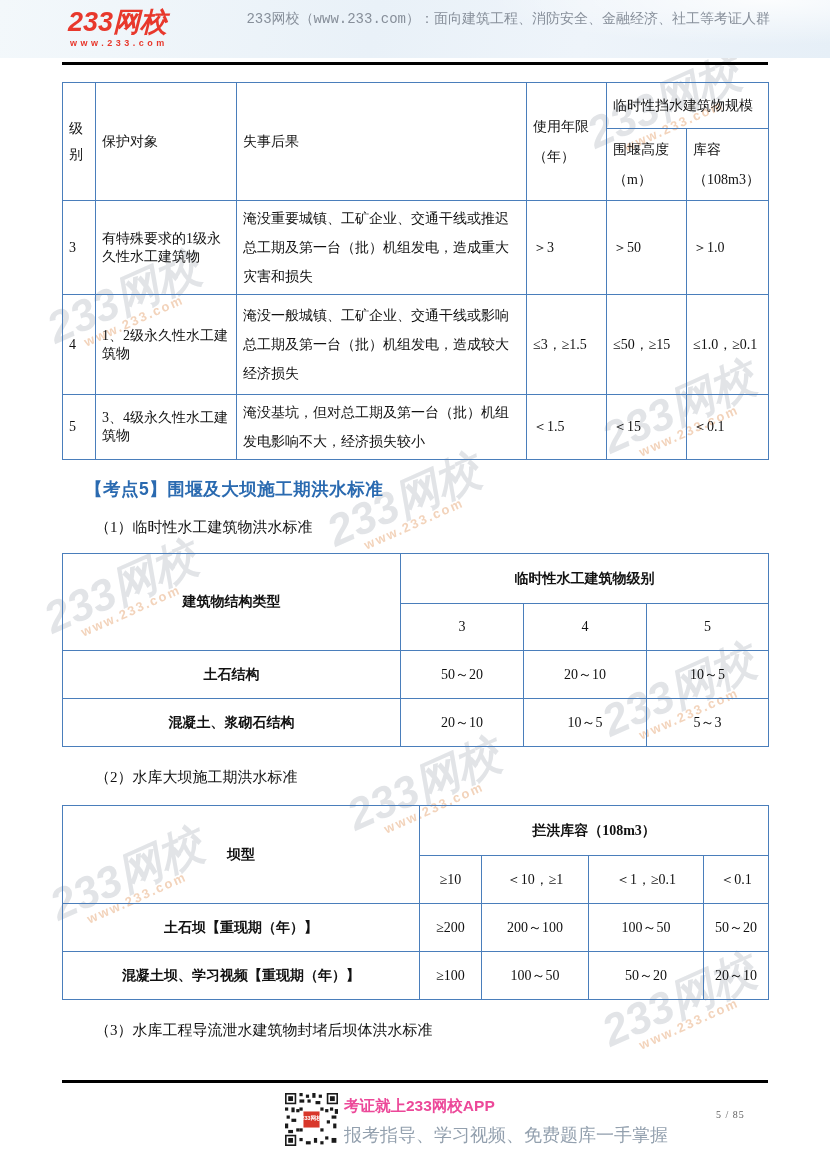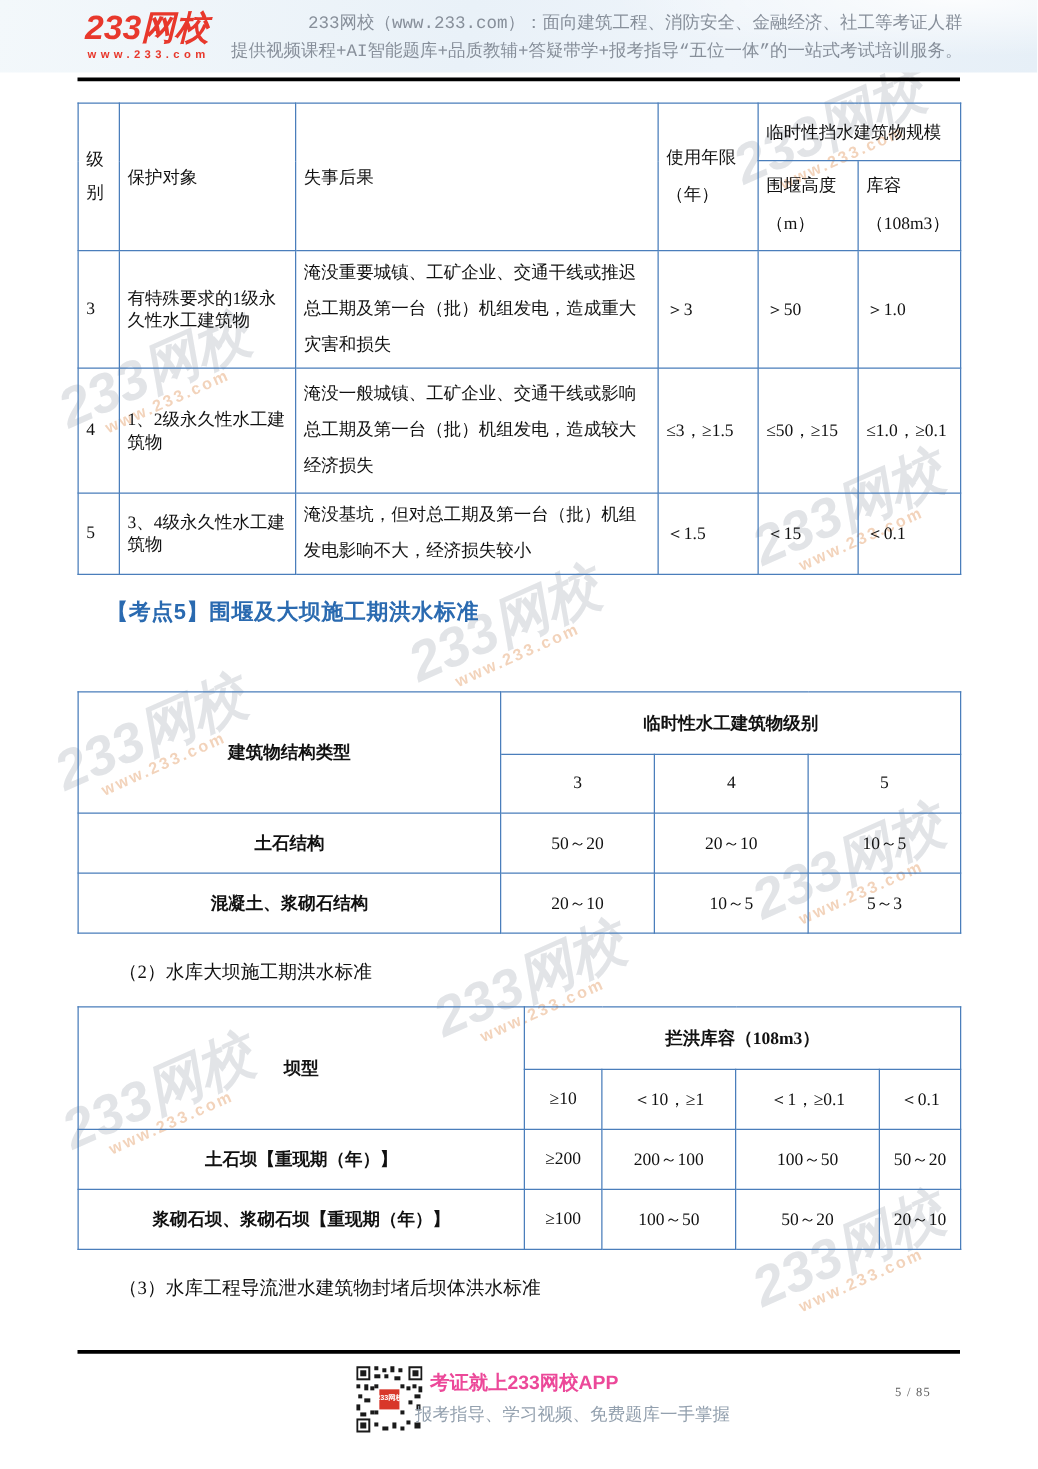--- a/index.html
+++ b/index.html
@@ -51,22 +51,22 @@
   
   .kaodian{position:absolute;left:85px;top:477px;z-index:2;color:#2a6ab0;font-weight:bold;
            font-size:17.5px;font-family:"Liberation Sans",sans-serif;letter-spacing:.5px;}
   .item{position:absolute;z-index:2;font-size:15px;color:#111;}
   .item1{left:95px;top:518px;} .item2{left:95px;top:768px;} .item3{left:95px;top:1021px;}
 
   
   .qr{position:absolute;left:285px;top:1092px;width:53px;height:55px;z-index:3;}
   .app-title{position:absolute;left:344px;top:1096px;z-index:3;font-family:"Liberation Sans",sans-serif;
              font-weight:bold;font-size:15.5px;color:#ec4899;}
-  .app-subtitle{position:absolute;left:332px;top:1123px;z-index:3;font-family:"Liberation Sans",sans-serif;
-             font-size:14px;color:#93a0ae;}
+  .app-subtitle{position:absolute;left:344px;top:1123px;z-index:3;font-family:"Liberation Sans",sans-serif;
+             font-size:18px;color:#93a0ae;}
   .page-num{position:absolute;left:716px;top:1109px;z-index:3;font-size:10px;color:#5d5d5d;
              letter-spacing:1px;}
 </style>
 </head>
 <body>
 
 <div class="page">
 
   <div class="wm wm1">
       <span class="wm-main">233网校</span>
@@ -105,21 +105,20 @@
       <span class="wm-sub">www.233.com</span>
     </div>
 
   <div class="topbar">
     <div class="logo">
       <span class="logo-main">233网校</span>
       <span class="logo-sub">www.233.com</span>
     </div>
     <div class="topbar-text">
       <div>233网校（www.233.com）：面向建筑工程、消防安全、金融经济、社工等考证人群</div>
-      <div>提供视频课程+AI智能题库+品质教辅+答疑带学+报考指导“五位一体”的一站式考试培训服务。</div>
     </div>
   </div>
   <div class="rule rule-top"></div>
 
   <table class="t1">
     <colgroup>
         <col style="width:33px">
         <col style="width:141px">
         <col style="width:290px">
         <col style="width:80px">
@@ -163,20 +162,21 @@
       <td>3、4级永久性水工建筑物</td>
       <td class="cons">淹没基坑，但对总工期及第一台（批）机组发电影响不大，经济损失较小</td>
       <td>＜1.5</td>
       <td>＜15</td>
       <td>＜0.1</td>
     </tr>
   </tbody>
     </table>
 
   <div class="kaodian">【考点5】围堰及大坝施工期洪水标准</div>
+  <div class="item item1">（1）临时性水工建筑物洪水标准</div>
 
   <table class="t2">
     <colgroup>
         <col style="width:338px">
         <col style="width:123px">
         <col style="width:123px">
         <col style="width:122px">
       </colgroup>
     <tbody>
         <tr style="height:50px">
@@ -225,21 +225,21 @@
       <td>＜0.1</td>
     </tr>
     <tr style="height:48px">
       <td class="b">土石坝【重现期（年）】</td>
       <td>≥200</td>
       <td>200～100</td>
       <td>100～50</td>
       <td>50～20</td>
     </tr>
     <tr style="height:48px">
-      <td class="b">浆砌石坝、浆砌石坝【重现期（年）】</td>
+      <td class="b">混凝土坝、学习视频【重现期（年）】</td>
       <td>≥100</td>
       <td>100～50</td>
       <td>50～20</td>
       <td>20～10</td>
     </tr>
   </tbody>
     </table>
 
   <div class="item item3">（3）水库工程导流泄水建筑物封堵后坝体洪水标准</div>
 

